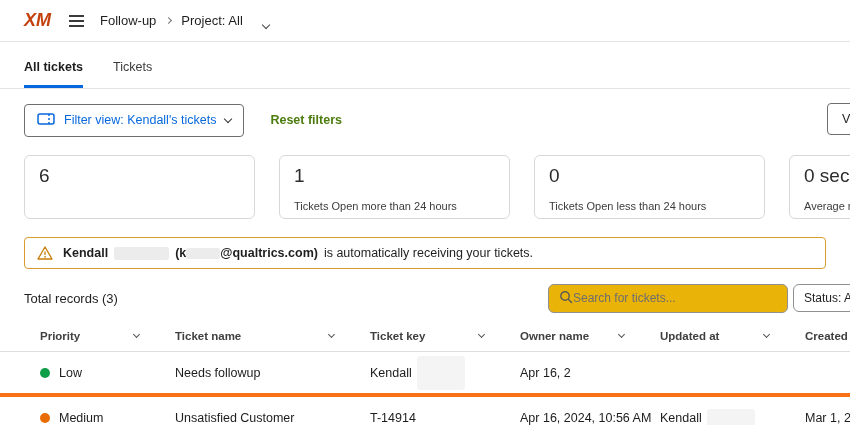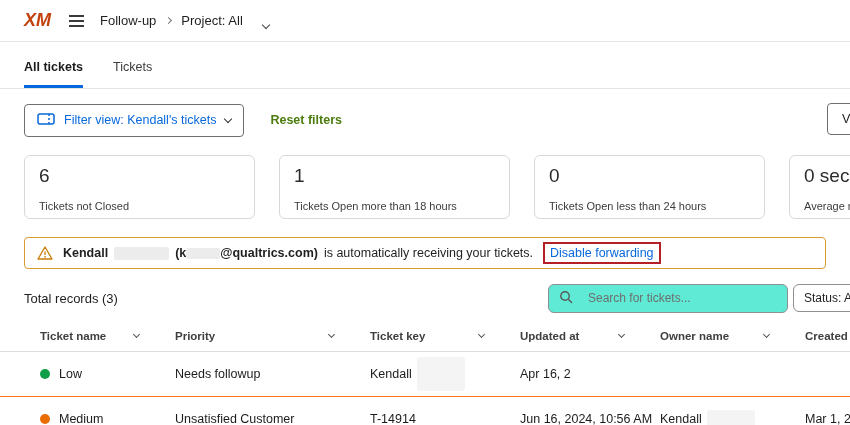--- a/index.html
+++ b/index.html
@@ -40,30 +40,30 @@
   .banner .warn-icon { display: inline-flex; margin-right: 4px; }
   .banner .b { font-weight: bold; }
   .blur { display: inline-block; height: 13px; border-radius: 2px; background: #ececec; vertical-align: middle; }
   .blur.w55 { width: 55px; }
   .blur.w34 { width: 34px; height: 11px; }
   .red-box { display: inline-flex; border: 2px solid #b42025; padding: 2px 5px; margin-left: 4px; align-items: center; }
   .fwd-link { color: #0768dd; text-decoration: none; cursor: pointer; font-size: 12.5px; }
 
   
   .records-row { position: relative; display: flex; align-items: center; margin: 14px 24px 0; height: 30px; font-size: 13px; color: #1f1f1f; }
-  .search { margin-left: auto; margin-right: 38px; display: flex; align-items: center; gap: 15px; border: 1px solid #8f8f8f; border-radius: 6px; padding: 5px 10px; width: 240px; background: #5eead4; }
+  .search { margin-left: auto; margin-right: 38px; display: flex; align-items: center; gap: 0; border: 1px solid #8f8f8f; border-radius: 6px; padding: 5px 10px; width: 240px; background: #eab308; }
   .search input { border: none; outline: none; font-size: 12px; width: 100%; color: #333; font-family: inherit; background: transparent; }
   .search input::placeholder { color: #6e6e6e; }
   .status-btn { position: absolute; left: 769px; top: 1px; border: 1px solid #8f8f8f; border-radius: 6px 0 0 6px; background: #fff; padding: 6px 10px; font-size: 12px; color: #1f1f1f; width: 95px; text-align: left; white-space: nowrap; font-family: inherit; cursor: pointer; }
 
   
   .thead { display: grid; grid-template-columns: 135px 195px 150px 140px 145px 200px; padding-left: 40px; margin-top: 8px; border-bottom: 1px solid #dedede; }
   .th { display: flex; align-items: center; padding: 9px 0; font-size: 11.5px; font-weight: bold; color: #3f3f3f; cursor: pointer; }
   .th .chev { width: 5px; height: 5px; border-width: 1.5px; border-color: #555; margin-left: auto; margin-right: 36px; }
-  .trow { display: grid; grid-template-columns: 135px 195px 150px 140px 145px 200px; padding-left: 40px; align-items: center; height: 45px; font-size: 12.5px; color: #1c1c1c; border-bottom: 1px solid #f97316; cursor: pointer; background: #fff; }
+  .trow { display: grid; grid-template-columns: 135px 195px 150px 140px 145px 200px; padding-left: 40px; align-items: center; height: 45px; font-size: 12.5px; color: #1c1c1c; border-bottom: 4px solid #f97316; cursor: pointer; background: #fff; }
   .trow .cell { white-space: nowrap; overflow: hidden; }
   .dot { width: 10px; height: 10px; border-radius: 50%; display: inline-block; margin-right: 9px; vertical-align: -1px; }
   .owner-cell { display: flex; align-items: center; }
   .owner-blur-lg { display: inline-block; width: 48px; height: 34px; background: #f4f4f4; border-radius: 3px; margin-left: 5px; }
   .owner-blur-sm { display: inline-block; width: 48px; height: 18px; background: #f4f4f4; border-radius: 3px; margin-left: 5px; }
 </style>
 </head>
 <body>
 
 <div class="screen">
@@ -101,25 +101,24 @@
       <span>Filter view: Kendall's tickets</span>
       <span class="chev"></span>
     </button>
     <a class="reset">Reset filters</a>
     <button class="view-btn">View</button>
   </div>
 
   <div class="stats">
     <div class="card">
       <div class="val">6</div>
-      <div class="lbl">Tickets not Closed</div>
     </div>
     <div class="card">
       <div class="val">1</div>
-      <div class="lbl">Tickets Open more than 18 hours</div>
+      <div class="lbl">Tickets Open more than 24 hours</div>
     </div>
     <div class="card">
       <div class="val">0</div>
       <div class="lbl">Tickets Open less than 24 hours</div>
     </div>
     <div class="card">
       <div class="val">0 sec</div>
       <div class="lbl">Average res</div>
     </div>
   </div>
@@ -129,58 +128,55 @@
       <svg width="16" height="14" viewBox="0 0 16 14">
           <path d="M8 1 L15 13 H1 Z" fill="none" stroke="#c77f0a" stroke-width="1.3" stroke-linejoin="round"></path>
           <line x1="8" y1="5.5" x2="8" y2="9" stroke="#c77f0a" stroke-width="1.3"></line>
           <circle cx="8" cy="10.8" r="0.9" fill="#c77f0a"></circle>
         </svg>
     </span>
     <span class="b">Kendall</span>
     <span class="blur w55"></span>
     <span class="b"><span>(k</span><span class="blur w34"></span><span>@qualtrics.com)</span></span>
     <span>is automatically receiving your tickets.</span>
-    <span class="red-box">
-      <a class="fwd-link">Disable forwarding</a>
-    </span>
   </div>
 
   <div class="records-row">
     <span>Total records (3)</span>
     <div class="search">
       <span>
         <svg width="14" height="14" viewBox="0 0 14 14">
             <circle cx="6" cy="6" r="4.2" fill="none" stroke="#5a5a5a" stroke-width="1.4"></circle>
             <line x1="9.2" y1="9.2" x2="12.6" y2="12.6" stroke="#5a5a5a" stroke-width="1.4" stroke-linecap="round"></line>
           </svg>
       </span>
       <input placeholder="Search for tickets..." style="">
     </div>
     <button class="status-btn">Status: A</button>
   </div>
 
   <div class="thead">
     <div class="th">
+      <span>Priority</span>
+        <span class="chev"></span>
+    </div>
+    <div class="th">
       <span>Ticket name</span>
         <span class="chev"></span>
     </div>
     <div class="th">
-      <span>Priority</span>
-        <span class="chev"></span>
-    </div>
-    <div class="th">
       <span>Ticket key</span>
         <span class="chev"></span>
     </div>
     <div class="th">
+      <span>Owner name</span>
+        <span class="chev"></span>
+    </div>
+    <div class="th">
       <span>Updated at</span>
-        <span class="chev"></span>
-    </div>
-    <div class="th">
-      <span>Owner name</span>
         <span class="chev"></span>
     </div>
     <div class="th last">
       <span>Created</span>
     </div>
   </div>
 
   <div class="trow">
     <div class="cell">
       <span class="dot" style="background-color: rgb(14, 158, 72);"></span><span>Low</span>
@@ -192,21 +188,21 @@
     </div>
     <div class="cell">Apr 16, 2</div>
   </div>
 
   <div class="trow">
     <div class="cell">
       <span class="dot" style="background-color: rgb(232, 108, 0);"></span><span>Medium</span>
     </div>
     <div class="cell">Unsatisfied Customer</div>
     <div class="cell">T-14914</div>
-    <div class="cell">Jun 16, 2024, 10:56 AM</div>
+    <div class="cell">Apr 16, 2024, 10:56 AM</div>
     <div class="cell owner-cell">
       <span>Kendall</span>
         <span class="owner-blur-sm"></span>
     </div>
     <div class="cell">Mar 1, 20</div>
   </div>
 
 </div>
 
 </body></html>

